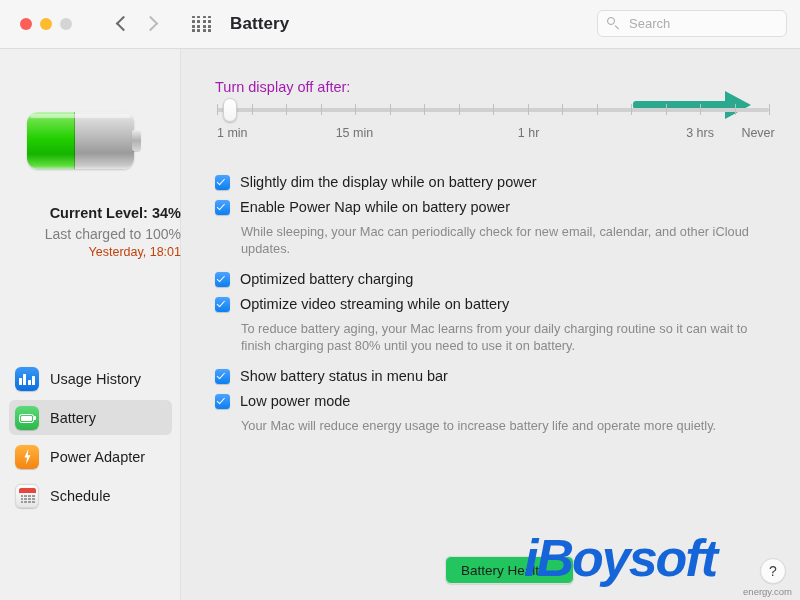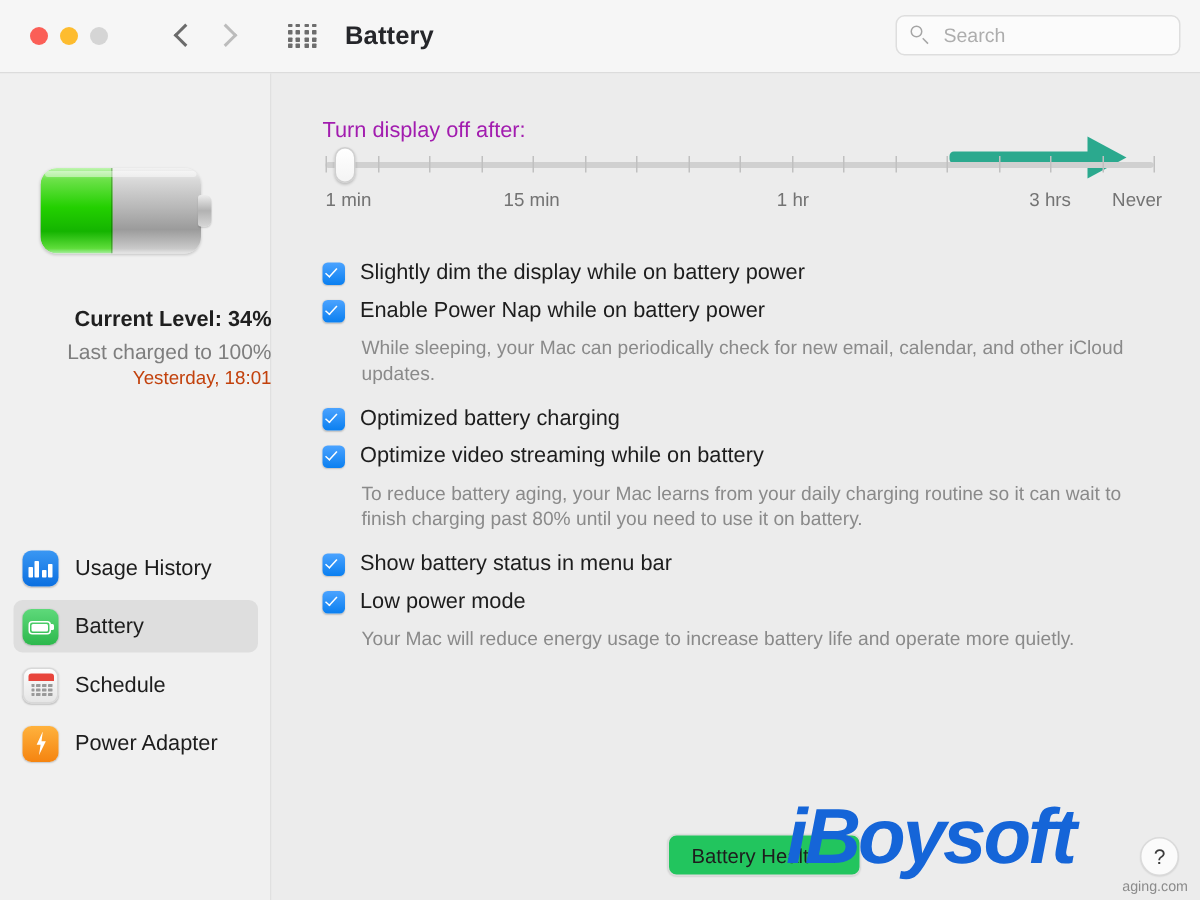--- a/index.html
+++ b/index.html
@@ -603,45 +603,45 @@
 
         <div class="navitem selected">
           <span class="appicon ic-batt">
             <span class="shell"></span>
               <span class="nub"></span>
           </span>
           <span class="label">Battery</span>
         </div>
 
         <div class="navitem">
-          <span class="appicon ic-sched">
-            <span class="top"></span>
-            <span class="grid">
-                <i></i>
-                <i></i>
-                <i></i>
-                <i></i>
-                <i></i>
-                <i></i>
-                <i></i>
-                <i></i>
-                <i></i>
-                <i></i>
-                <i></i>
-                <i></i>
-              </span>
-          </span>
-          <span class="label">Schedule</span>
-        </div>
-
-        <div class="navitem">
           <span class="appicon ic-power">
             <span class="bolt"></span>
           </span>
           <span class="label">Power Adapter</span>
+        </div>
+
+        <div class="navitem">
+          <span class="appicon ic-sched">
+            <span class="top"></span>
+            <span class="grid">
+                <i></i>
+                <i></i>
+                <i></i>
+                <i></i>
+                <i></i>
+                <i></i>
+                <i></i>
+                <i></i>
+                <i></i>
+                <i></i>
+                <i></i>
+                <i></i>
+              </span>
+          </span>
+          <span class="label">Schedule</span>
         </div>
 
       </div>
     </div>
 
     <div class="main">
 
       <div class="sec-label">Turn display off after:</div>
 
       <div class="slider-wrap">
@@ -719,15 +719,15 @@
 
       <div class="footer">
         <div class="health-btn">Battery Health...</div>
         <div class="help-btn">?</div>
       </div>
 
     </div>
   </div>
 
   <div class="wm-logo">iBoysoft</div>
-  <div class="wm-site">aging.com</div>
+  <div class="wm-site">energy.com</div>
 
 </div>
 
 </body></html>

